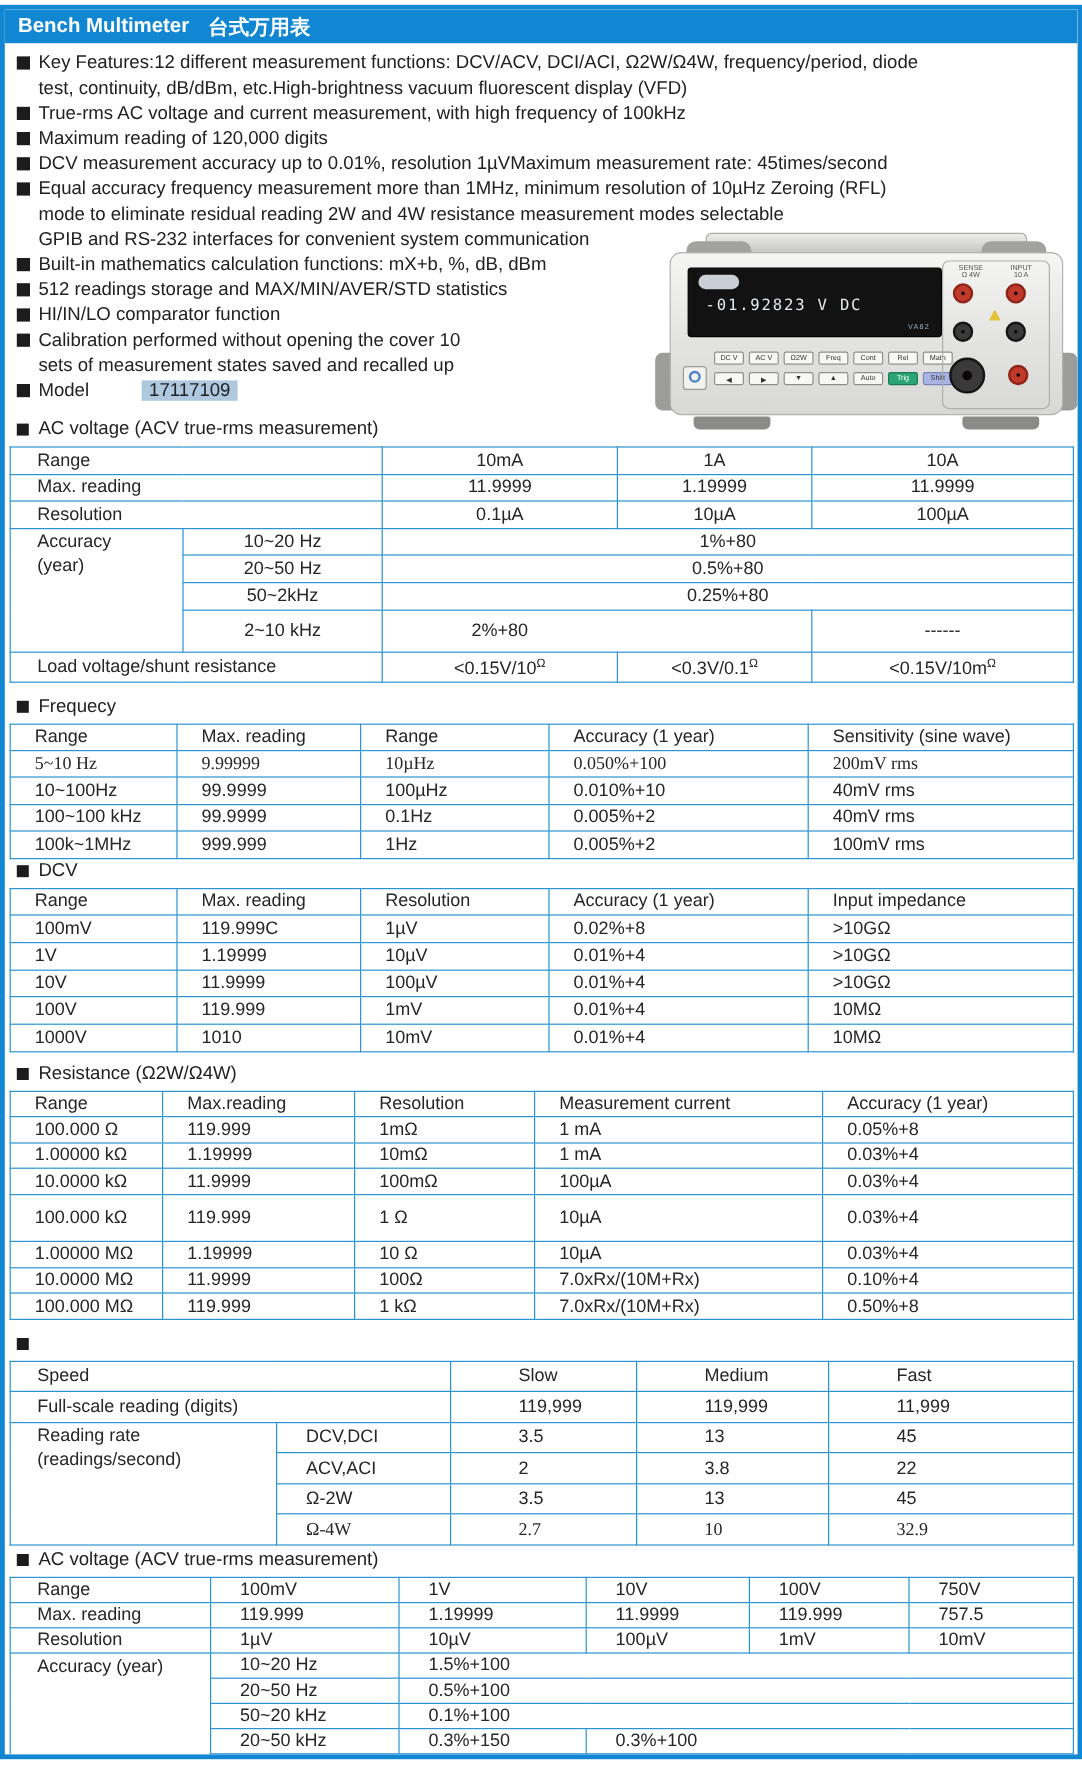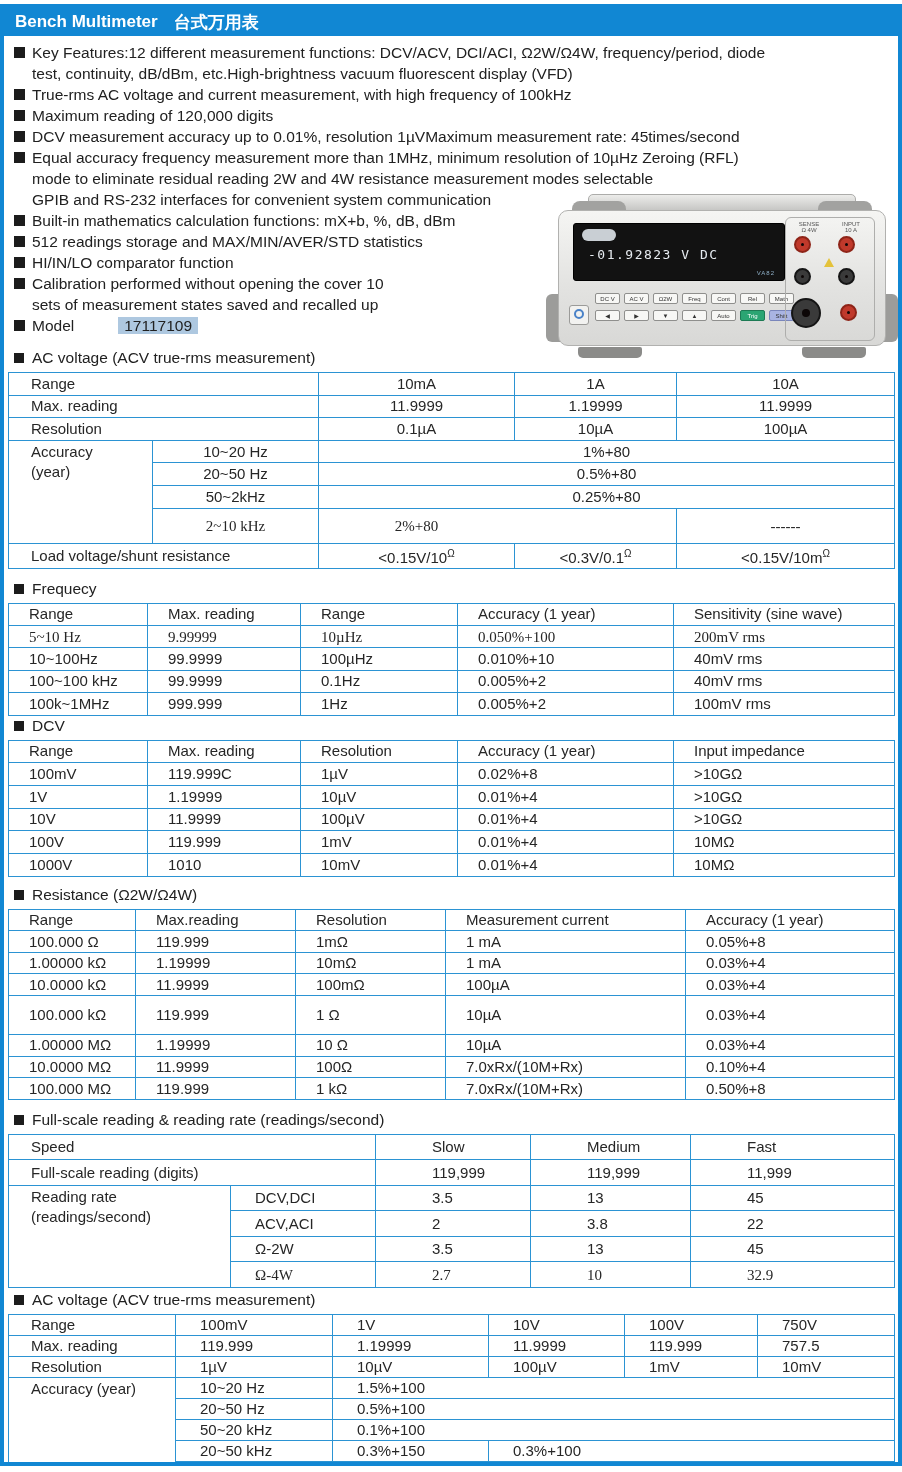--- a/index.html
+++ b/index.html
@@ -228,21 +228,21 @@
               <td colspan="3">1%+80</td>
             </tr>
             <tr style="height: 22.6px;">
               <td class="sub">20~50 Hz</td>
               <td colspan="3">0.5%+80</td>
             </tr>
             <tr style="height: 22.6px;">
               <td class="sub">50~2kHz</td>
               <td colspan="3">0.25%+80</td>
             </tr>
-            <tr style="height: 35px; font-family: Liberation Serif, serif;">
+            <tr style="height: 35px;">
               <td class="sub">2~10 kHz</td>
               <td class="cfirst" colspan="2">2%+80</td>
               <td>------</td>
             </tr>
             <tr style="height: 22.6px;">
               <td class="lab" colspan="2">Load voltage/shunt resistance</td>
               <td>&lt;0.15V/10<sup>Ω</sup></td>
               <td>&lt;0.3V/0.1<sup>Ω</sup></td>
               <td>&lt;0.15V/10m<sup>Ω</sup></td>
             </tr>
@@ -440,21 +440,20 @@
               <td>0.50%+8</td>
             </tr>
           </tbody>
         </table>
       </div>
   </section>
 
   <section class="sec-speed">
     <div class="sec-title">
       <span class="sq"></span>
-      <span>Full-scale reading &amp; reading rate (readings/second)</span>
     </div>
     <div>
         <table class="spec-table t-speed">
           <colgroup>
             <col style="width: 222px;">
             <col style="width: 145px;">
             <col style="width: 155px;">
             <col style="width: 160px;">
             <col style="width: 204px;">
           </colgroup>

